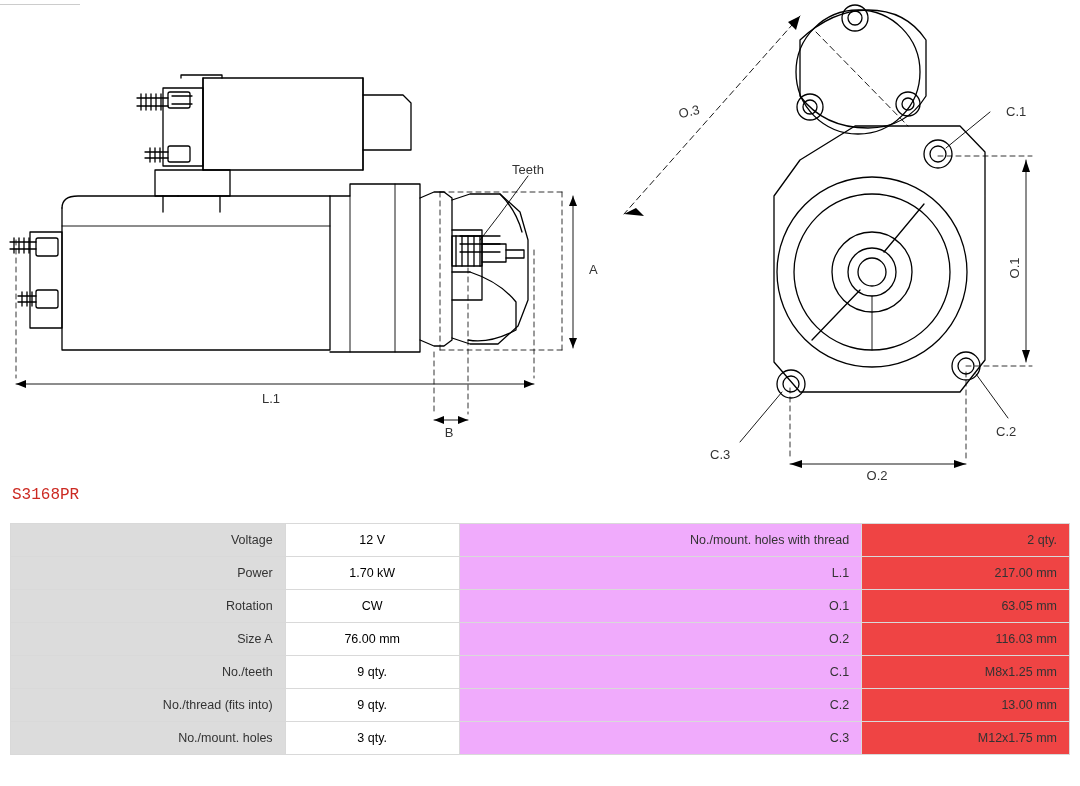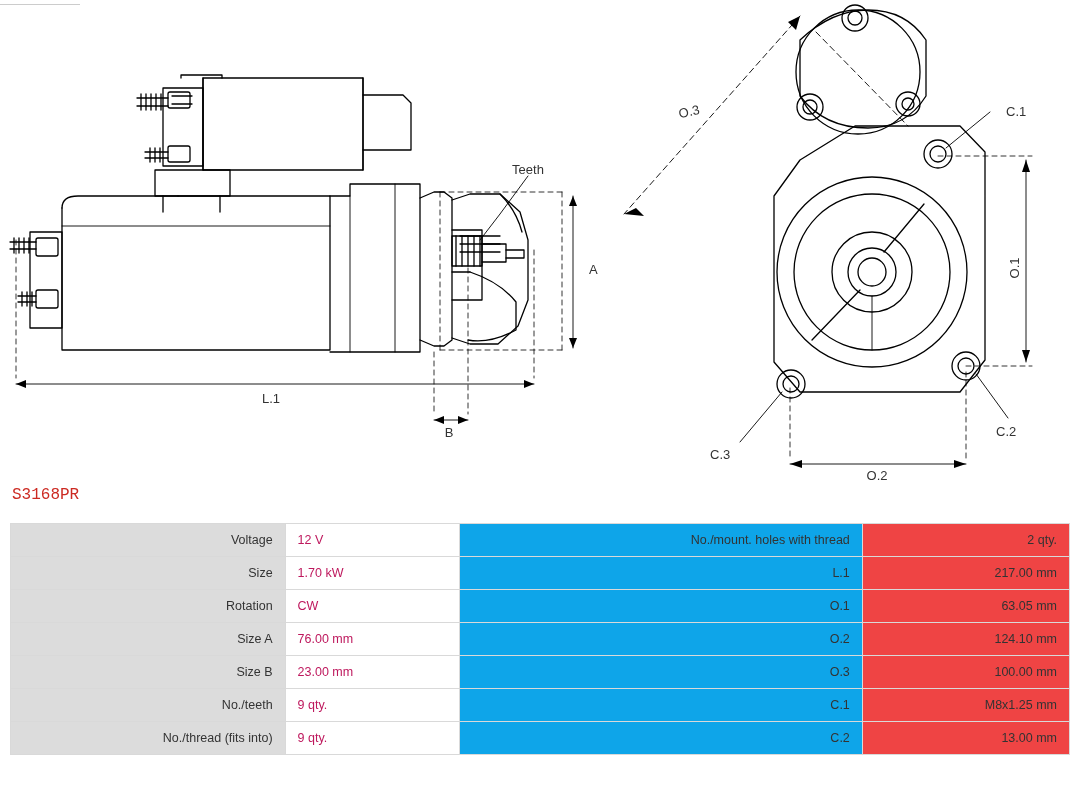--- a/index.html
+++ b/index.html
@@ -54,26 +54,26 @@
     vertical-align: middle;
   }
   td.label {
     background: #dcdcdc;
     text-align: right;
     color: #333333;
     width: 275px;
   }
   td.value {
     background: #ffffff;
-    text-align: left;
-    color: #be185d;
+    text-align: center;
+    color: #000000;
     width: 165px;
   }
   td.label2 {
-    background: #0ea5e9;
+    background: #f0abfc;
     text-align: right;
     color: #333333;
     width: 420px;
   }
   td.value2 {
     background: #ef4444;
     text-align: right;
     color: #333333;
     width: 200px;
   }
@@ -242,51 +242,51 @@
 
   <table class="specs">
     <tbody>
       <tr>
         <td class="label">Voltage</td>
         <td class="value">12 V</td>
         <td class="label2">No./mount. holes with thread</td>
         <td class="value2">2 qty.</td>
       </tr>
       <tr>
-        <td class="label">Size</td>
+        <td class="label">Power</td>
         <td class="value">1.70 kW</td>
         <td class="label2">L.1</td>
         <td class="value2">217.00 mm</td>
       </tr>
       <tr>
         <td class="label">Rotation</td>
         <td class="value">CW</td>
         <td class="label2">O.1</td>
         <td class="value2">63.05 mm</td>
       </tr>
       <tr>
         <td class="label">Size A</td>
         <td class="value">76.00 mm</td>
         <td class="label2">O.2</td>
-        <td class="value2">124.10 mm</td>
-      </tr>
-      <tr>
-        <td class="label">Size B</td>
-        <td class="value">23.00 mm</td>
-        <td class="label2">O.3</td>
-        <td class="value2">100.00 mm</td>
+        <td class="value2">116.03 mm</td>
       </tr>
       <tr>
         <td class="label">No./teeth</td>
         <td class="value">9 qty.</td>
         <td class="label2">C.1</td>
         <td class="value2">M8x1.25 mm</td>
       </tr>
       <tr>
         <td class="label">No./thread (fits into)</td>
         <td class="value">9 qty.</td>
         <td class="label2">C.2</td>
         <td class="value2">13.00 mm</td>
       </tr>
+      <tr>
+        <td class="label">No./mount. holes</td>
+        <td class="value">3 qty.</td>
+        <td class="label2">C.3</td>
+        <td class="value2">M12x1.75 mm</td>
+      </tr>
     </tbody>
   </table>
 
 </div>
 
 </body></html>

